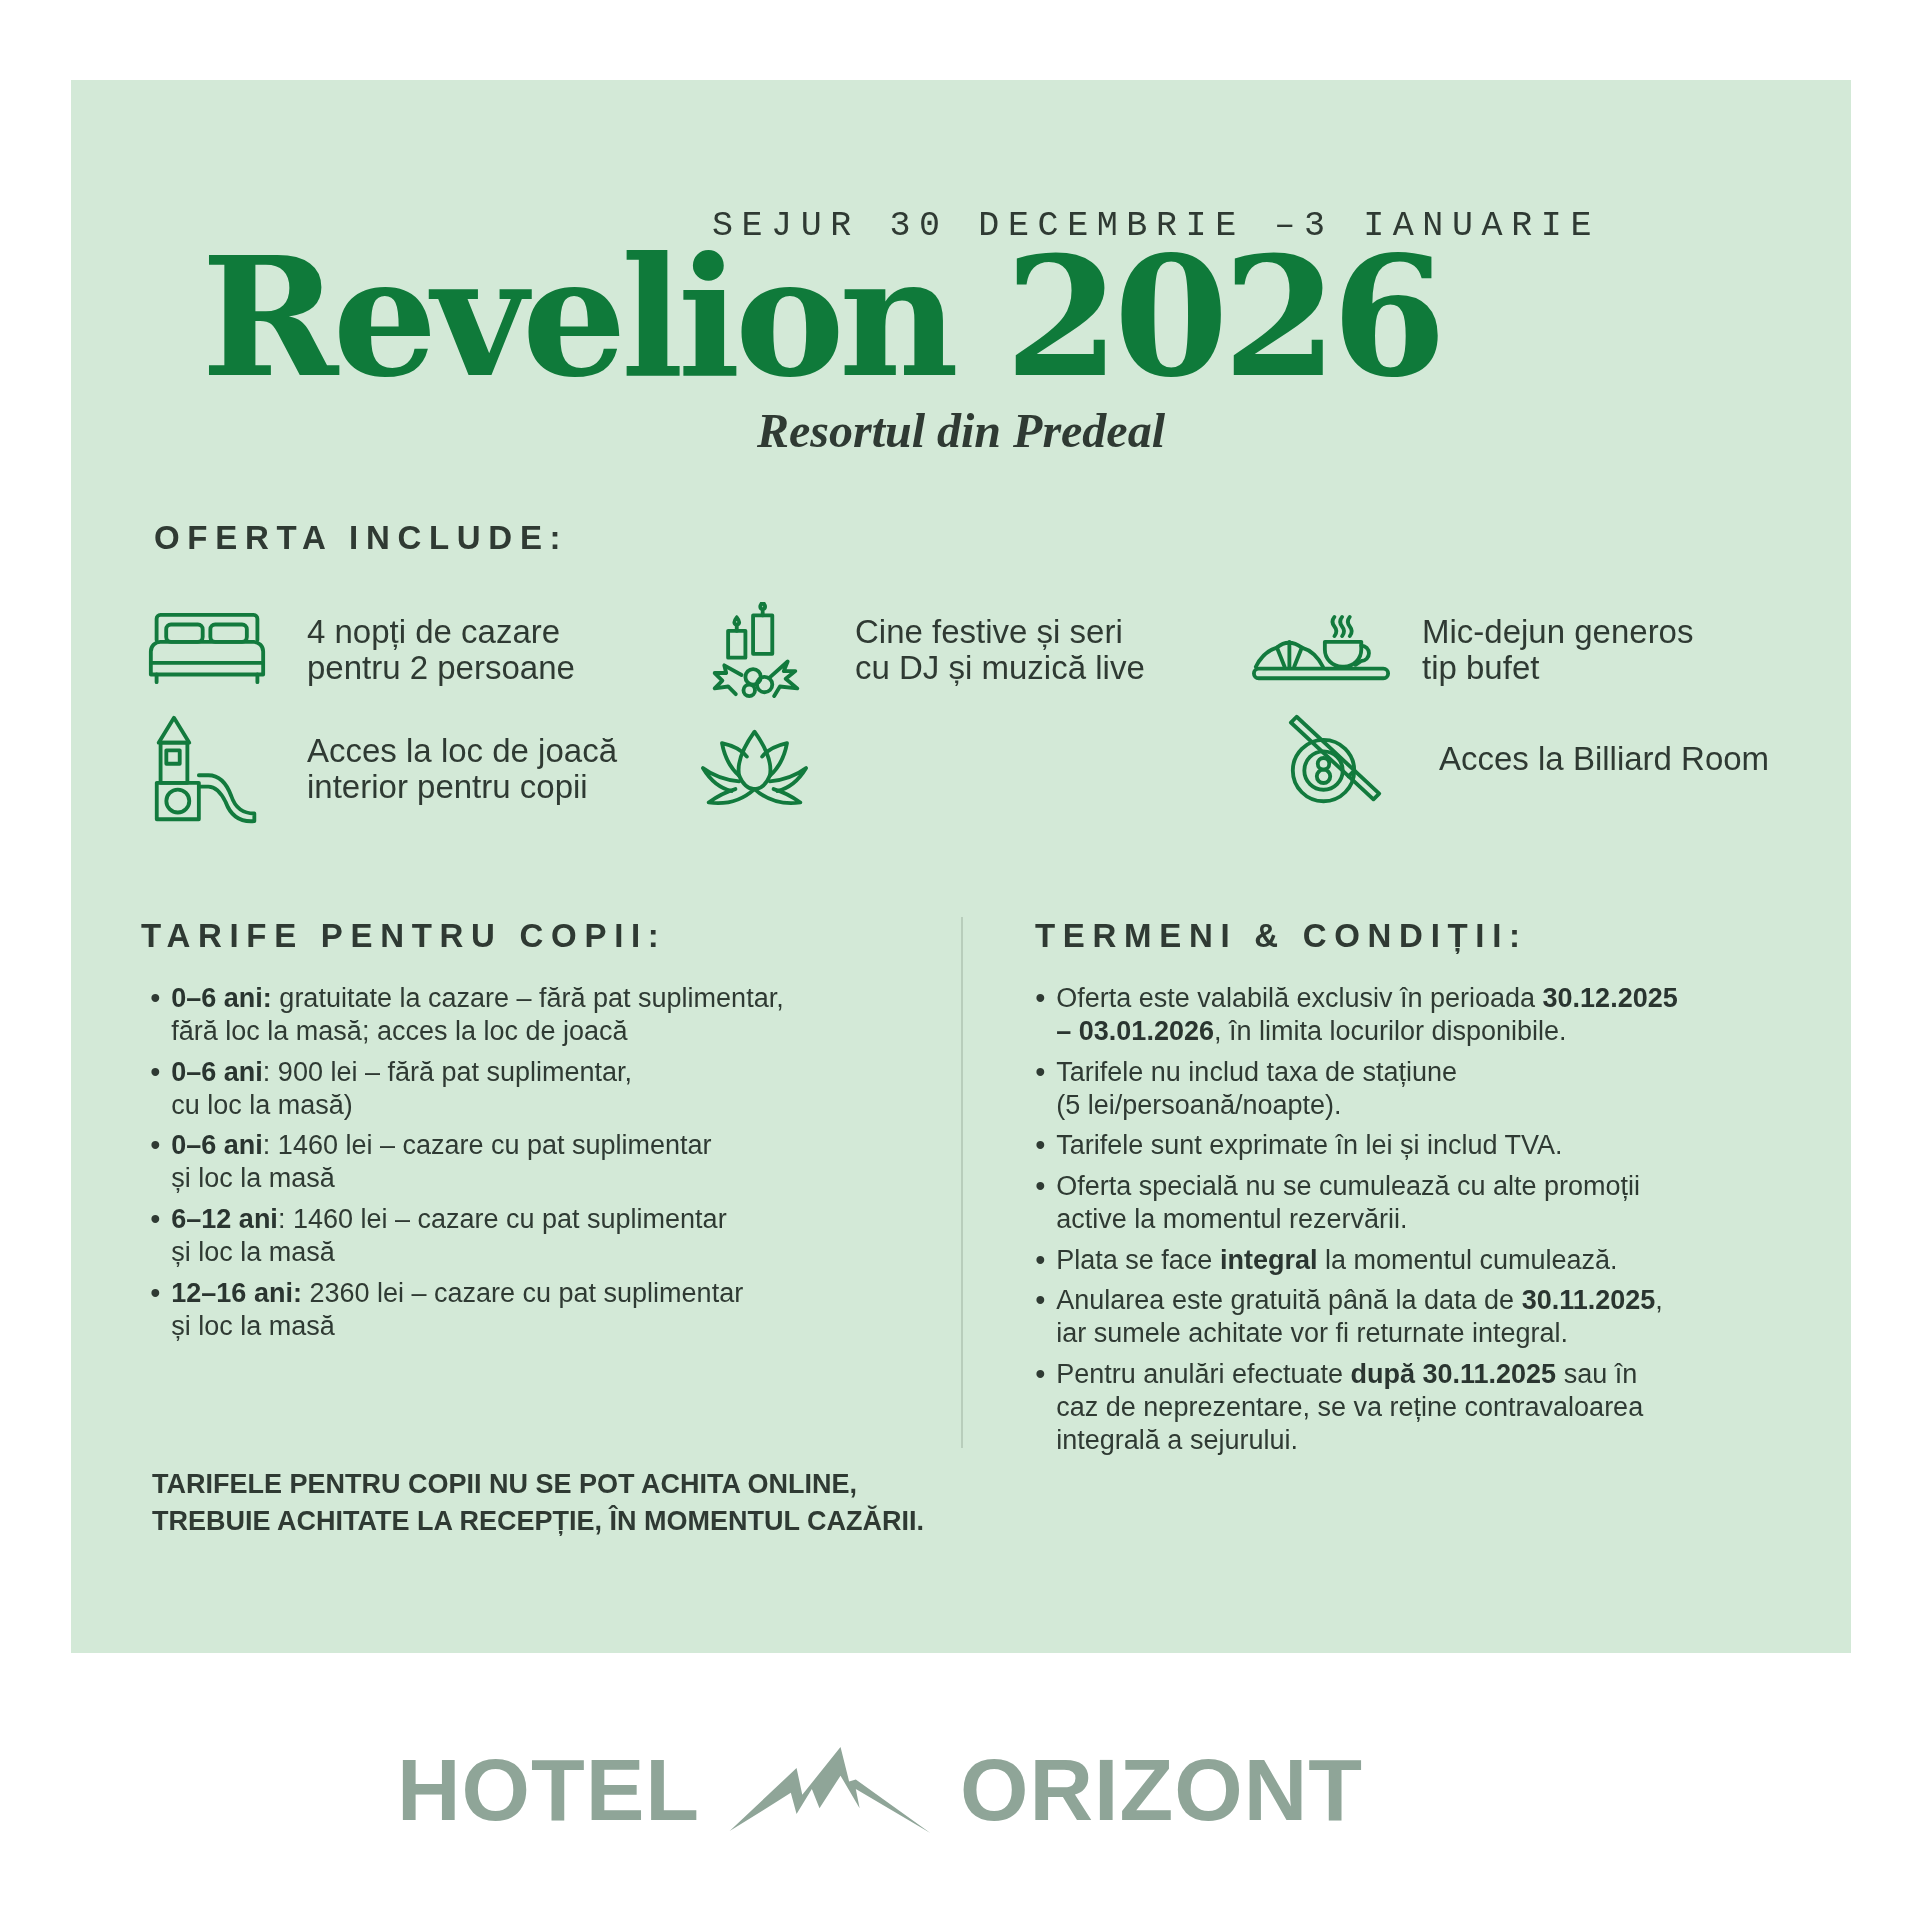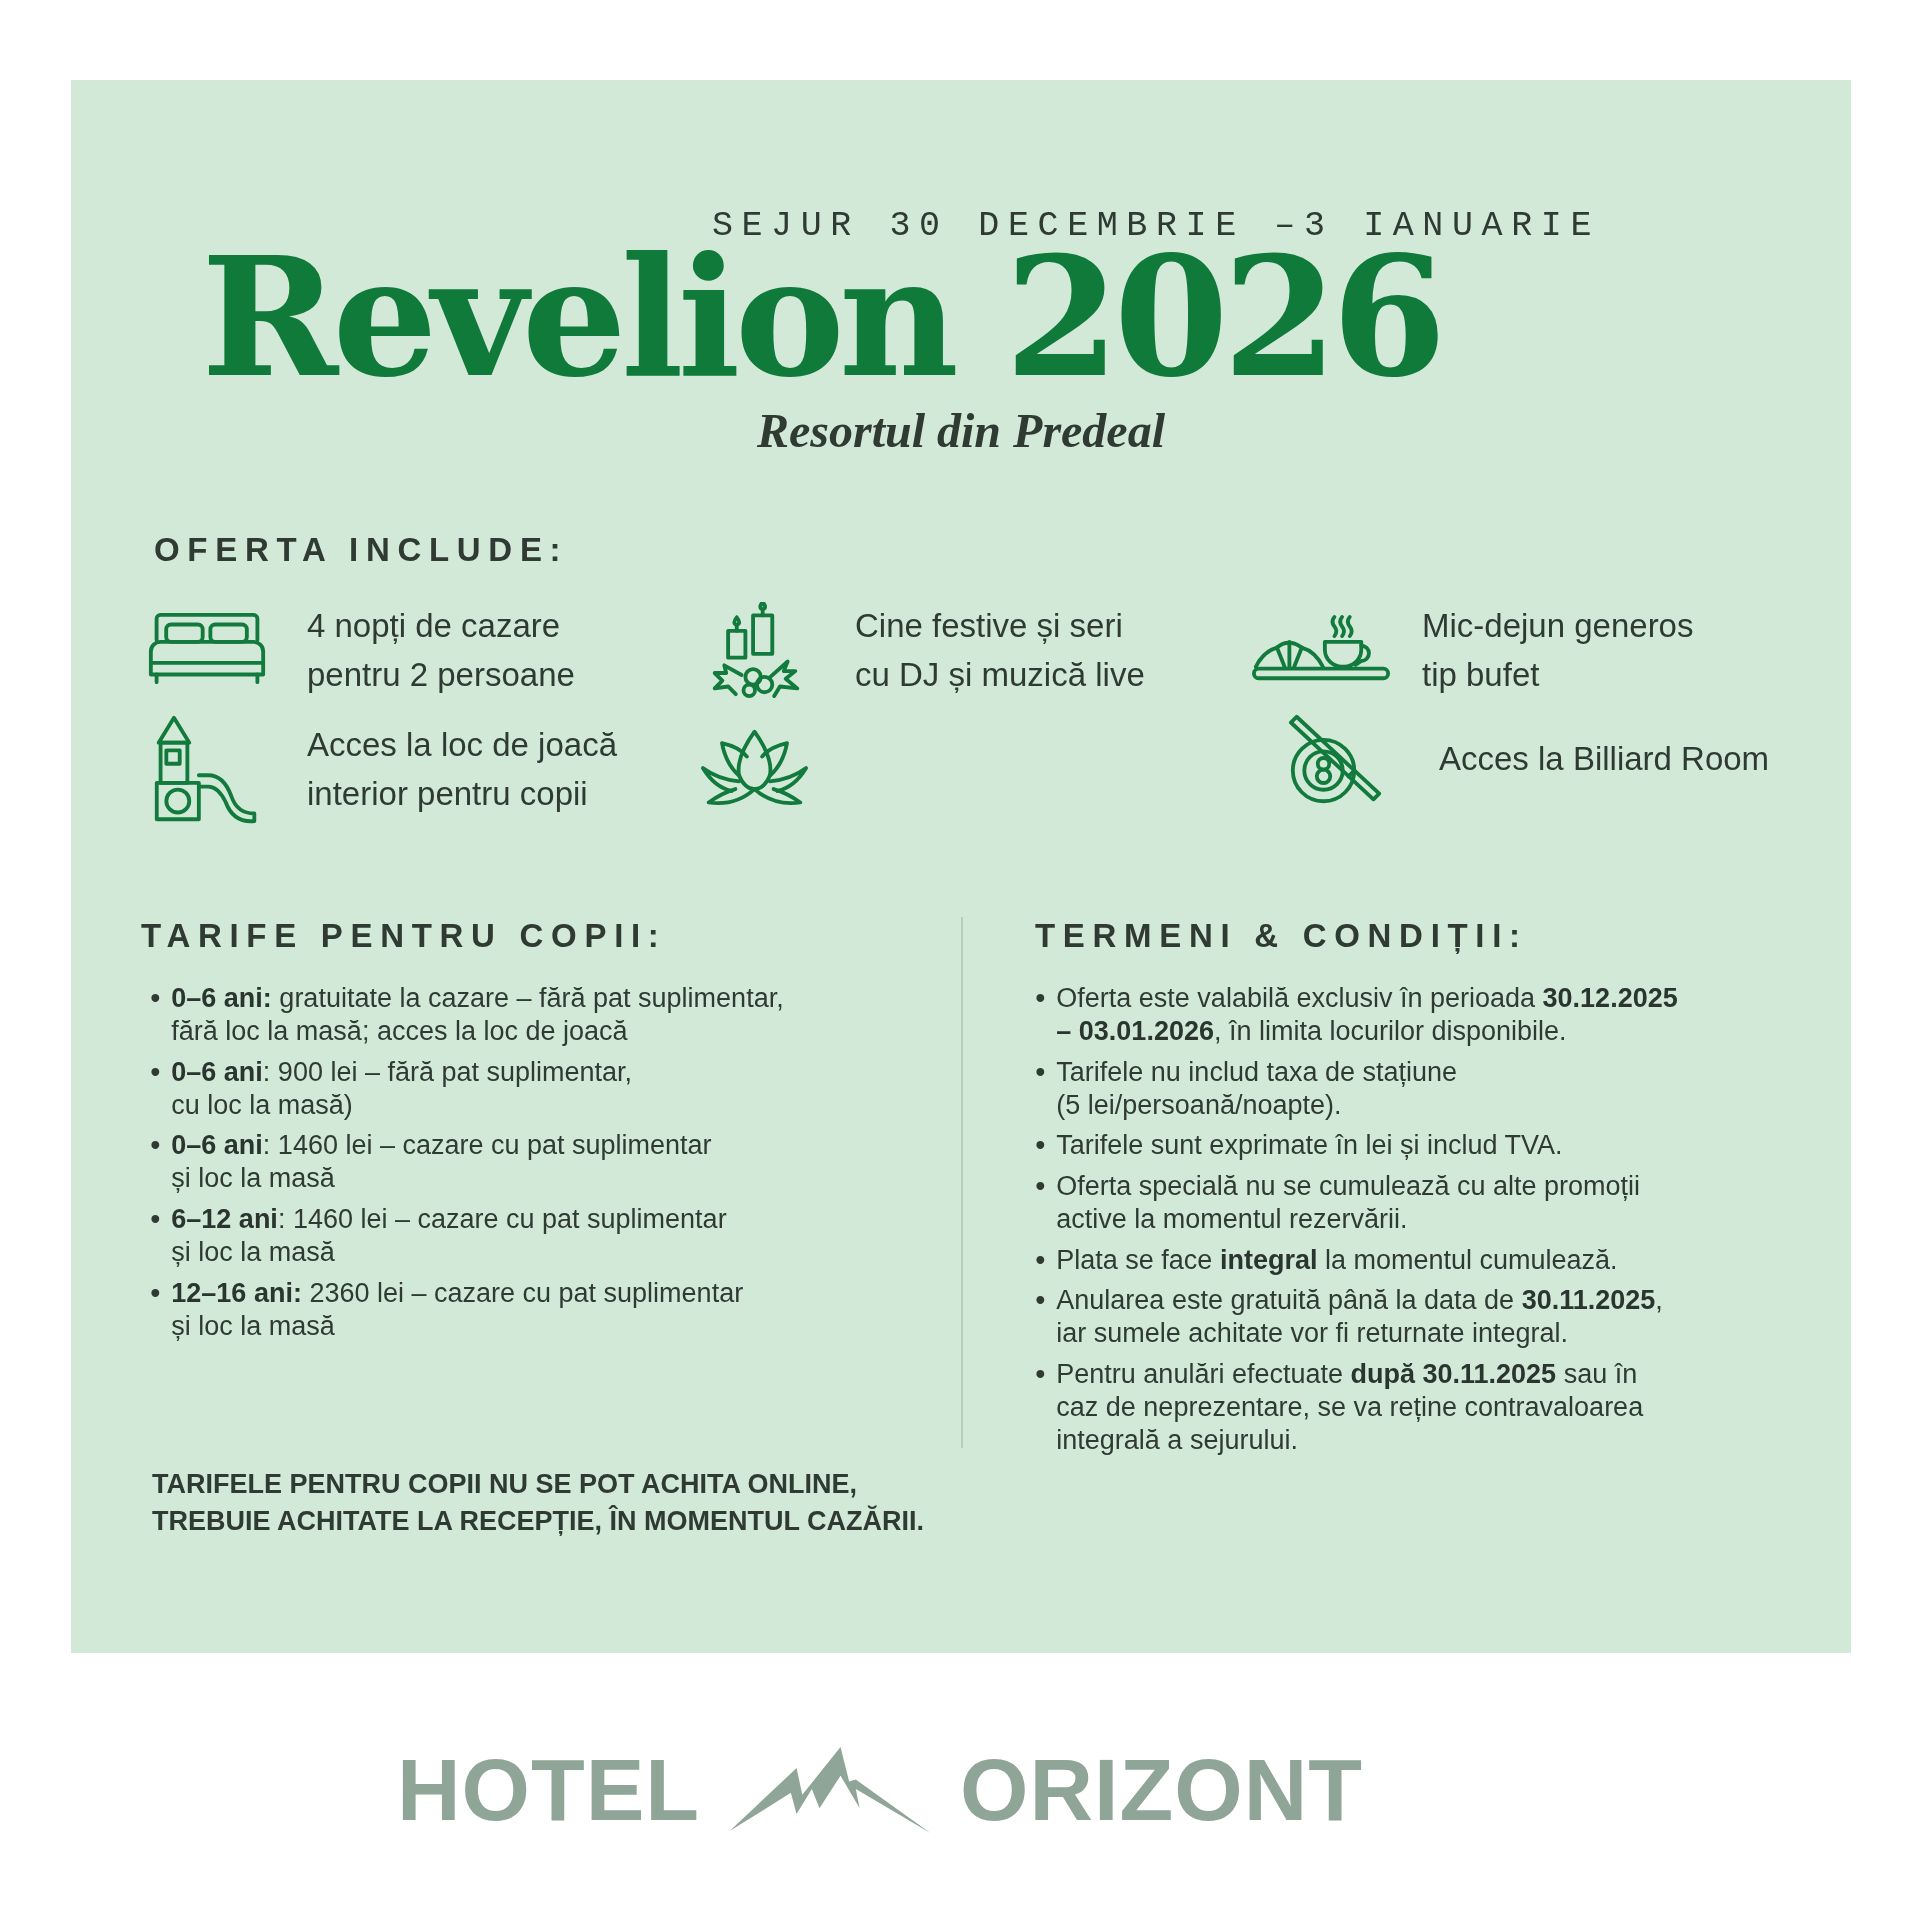--- a/index.html
+++ b/index.html
@@ -6,41 +6,41 @@
   html, body { width: 1922px; height: 1922px; background: #ffffff; overflow: hidden; }
   body { position: relative; font-family: "Liberation Sans", "DejaVu Sans", sans-serif; color: #2f3a33; }
   .panel { position: absolute; left: 71px; top: 80px; width: 1780px; height: 1573px; background: #d3e9d7; }
   .abs { position: absolute; }
   .kicker { left: 0; width: 1600px; top: 206px; text-align: right; font-size: 35px; letter-spacing: 8.6px; color: #2f3a33; font-family: Liberation Mono, monospace; }
   .title { left: 0; width: 1642px; top: 235px; text-align: center; font-family: "DejaVu Serif", "Liberation Serif", serif; font-weight: bold; font-size: 165px; letter-spacing: -5.8px; color: #0f7a3a; line-height: 1; }
   .subtitle { left: 0; width: 1922px; top: 403px; text-align: center; font-family: "Liberation Serif", "DejaVu Serif", serif; font-style: italic; font-weight: bold; font-size: 48px; color: #2f3a33; }
   .section-h { font-size: 33px; font-weight: bold; letter-spacing: 7.7px; color: #2f3a33; }
   .feat { position: absolute; display: flex; align-items: center; }
   .feat .ico { width: 125px; height: 115px; display: flex; align-items: center; justify-content: center; }
-  .feat .txt { font-size: 33px; line-height: 49px; color: #2f3a33; margin-left: 29px; white-space: pre-line; }
+  .feat .txt { font-size: 33px; line-height: 36px; color: #2f3a33; margin-left: 29px; white-space: pre-line; }
   .list { position: absolute; font-size: 27px; line-height: 33px; color: #2f3a33; }
   .list li { list-style: none; position: relative; padding-left: 17.3px; margin-bottom: 7.7px; white-space: pre-line; }
   .list li::before { content: "•"; position: absolute; left: -3.8px; top: 0; font-size: 29px; }
   .list b { font-weight: bold; color: #2a3530; }
   .divider { left: 961px; top: 917px; width: 1.9px; height: 531px; background: #b8cdbb; }
   .note { font-size: 27px; font-weight: bold; line-height: 37px; color: #2f3a33; white-space: pre-line; }
   .logo { left: 0; width: 1760px; top: 1739px; display: flex; justify-content: center; align-items: center; gap: 29px; }
   .logo span { font-size: 88px; font-weight: bold; color: #8fa598; letter-spacing: 1px; }
   svg .s { fill: none; stroke: #127a3d; stroke-width: 4; stroke-linejoin: round; stroke-linecap: round; }
 </style>
 </head>
 <body>
 
 <div class="panel"></div>
 
 <div class="abs kicker">SEJUR 30 DECEMBRIE –3 IANUARIE</div>
 <div class="abs title">Revelion 2026</div>
 <div class="abs subtitle">Resortul din Predeal</div>
 
-<div class="abs section-h" style="left:154px; top:531px;">OFERTA INCLUDE:</div>
+<div class="abs section-h" style="left:154px; top:519px;">OFERTA INCLUDE:</div>
 
 <div class="feat" style="left:144px; top:592px;">
   <div class="ico">
     <svg width="120" height="77" viewBox="0 0 125 80">
       <path class="s" d="M10 30 V8 a4 4 0 0 1 4-4 H111 a4 4 0 0 1 4 4 V30"></path>
       <rect class="s" x="20" y="14" width="38" height="18" rx="5"></rect>
       <rect class="s" x="66" y="14" width="38" height="18" rx="5"></rect>
       <path class="s" d="M4 42 a10 10 0 0 1 10-10 H111 a10 10 0 0 1 10 10 V66 H4 Z"></path>
       <path class="s" d="M4 54 H121"></path>
       <path class="s" d="M10 66 V74 M115 66 V74"></path>

